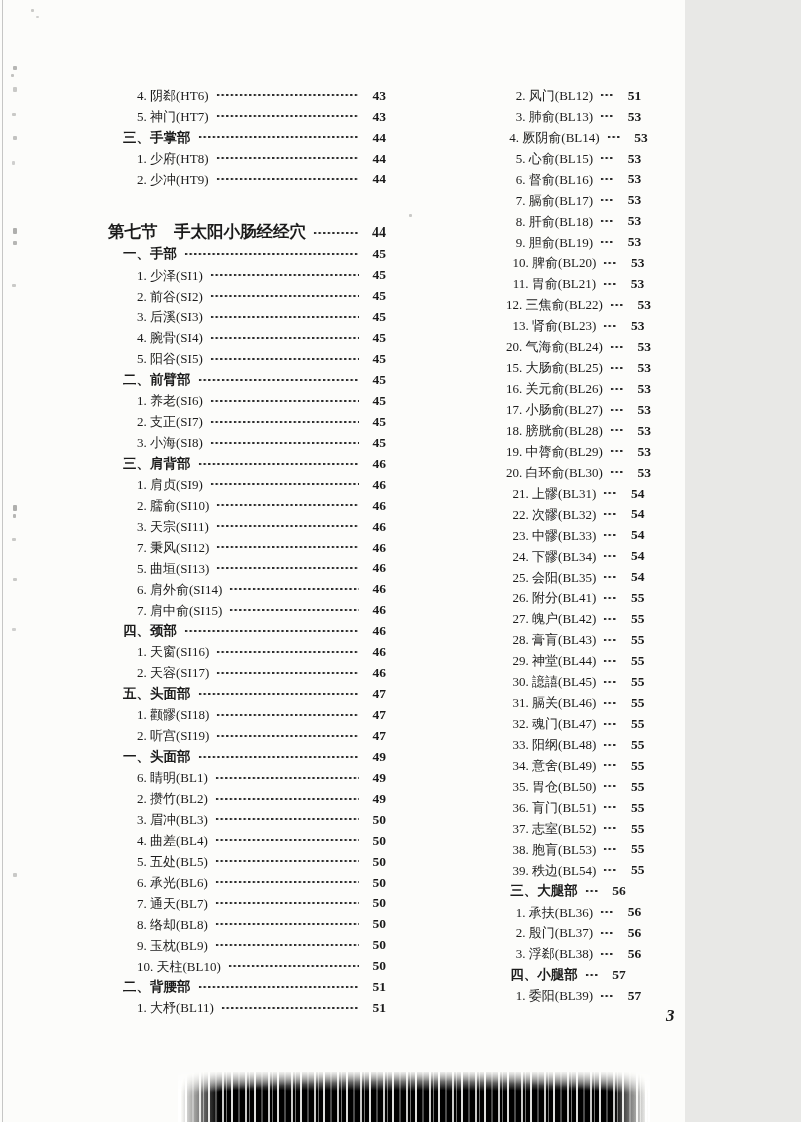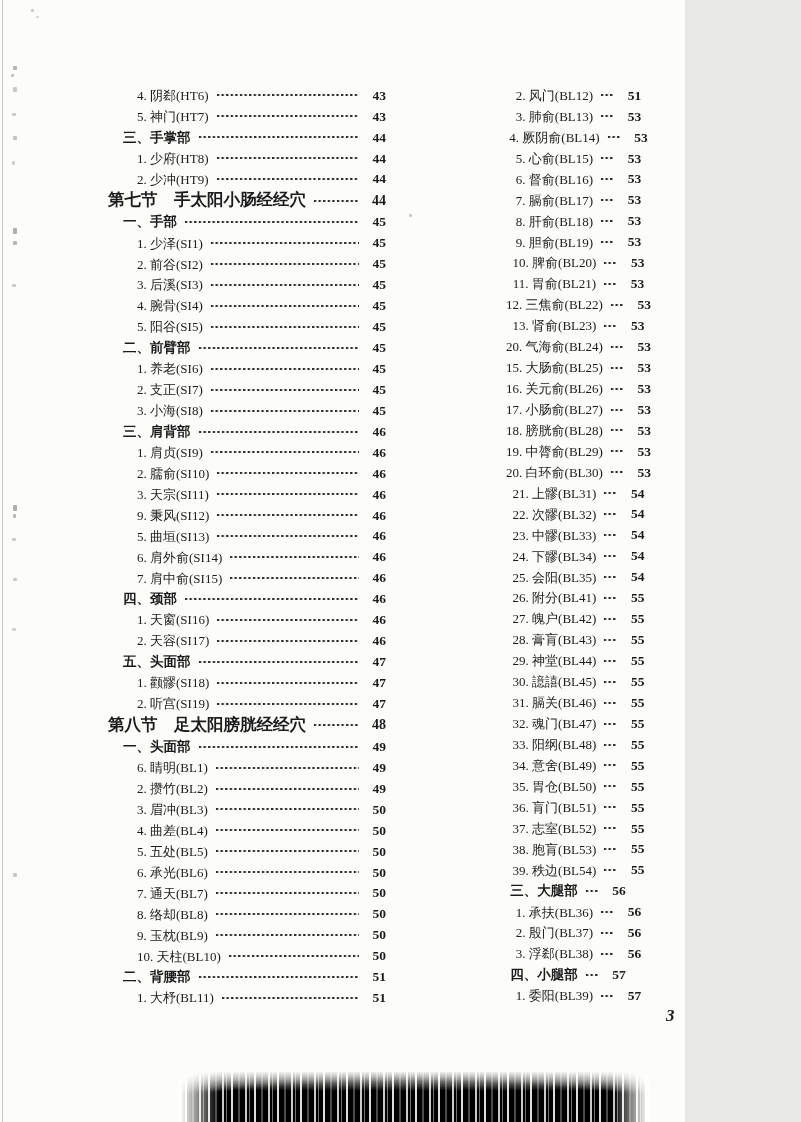--- a/index.html
+++ b/index.html
@@ -23,21 +23,21 @@
     font-size:13px;line-height:1;white-space:nowrap;
   }
   .lab{white-space:pre;}
   
   .col-left .row.item .lab{padding-left:32px;}
   .col-left .row.sub  .lab{padding-left:18px;}
   .col-left .row.section .lab{padding-left:3px;}
   .col-right .row.item .lab{padding-left:25px;}
   .col-right .row.sub  .lab{padding-left:4px;}
   .row.sub{font-family:"Liberation Sans","DejaVu Sans",sans-serif;font-weight:700;font-size:13.5px;}
-  .row.section{font-size:16.5px;font-weight:700;height:22px;}
+  .row.section{font-size:16.5px;font-weight:700;height:22px;margin-top:32px;}
   .dots{
     flex:1;min-width:14px;height:14px;margin-left:7px;margin-right:1px;
     background-image:radial-gradient(circle at 2px 7px,#2a2a2a 1.15px,rgba(0,0,0,0) 1.5px);
     background-size:4.6px 14px;background-repeat:repeat-x;
   }
   .pg{
     font-family:"Liberation Serif","DejaVu Serif",serif;
     font-size:13.5px;font-weight:700;min-width:21px;text-align:right;padding-left:5px;
   }
   .row.section .pg{font-size:14px;}
@@ -166,21 +166,21 @@
         <span class="lab">2. 臑俞(SI10)</span>
         <span class="dots"></span>
         <span class="pg">46</span>
       </div>
       <div class="row item">
         <span class="lab">3. 天宗(SI11)</span>
         <span class="dots"></span>
         <span class="pg">46</span>
       </div>
       <div class="row item">
-        <span class="lab">9. 秉风(SI12)</span>
+        <span class="lab">7. 秉风(SI12)</span>
         <span class="dots"></span>
         <span class="pg">46</span>
       </div>
       <div class="row item">
         <span class="lab">5. 曲垣(SI13)</span>
         <span class="dots"></span>
         <span class="pg">46</span>
       </div>
       <div class="row item">
         <span class="lab">6. 肩外俞(SI14)</span>
@@ -214,25 +214,20 @@
       </div>
       <div class="row item">
         <span class="lab">1. 颧髎(SI18)</span>
         <span class="dots"></span>
         <span class="pg">47</span>
       </div>
       <div class="row item">
         <span class="lab">2. 听宫(SI19)</span>
         <span class="dots"></span>
         <span class="pg">47</span>
-      </div>
-      <div class="row section">
-        <span class="lab">第八节　足太阳膀胱经经穴</span>
-        <span class="dots"></span>
-        <span class="pg">48</span>
       </div>
       <div class="row sub">
         <span class="lab">一、头面部</span>
         <span class="dots"></span>
         <span class="pg">49</span>
       </div>
       <div class="row item">
         <span class="lab">6. 睛明(BL1)</span>
         <span class="dots"></span>
         <span class="pg">49</span>

